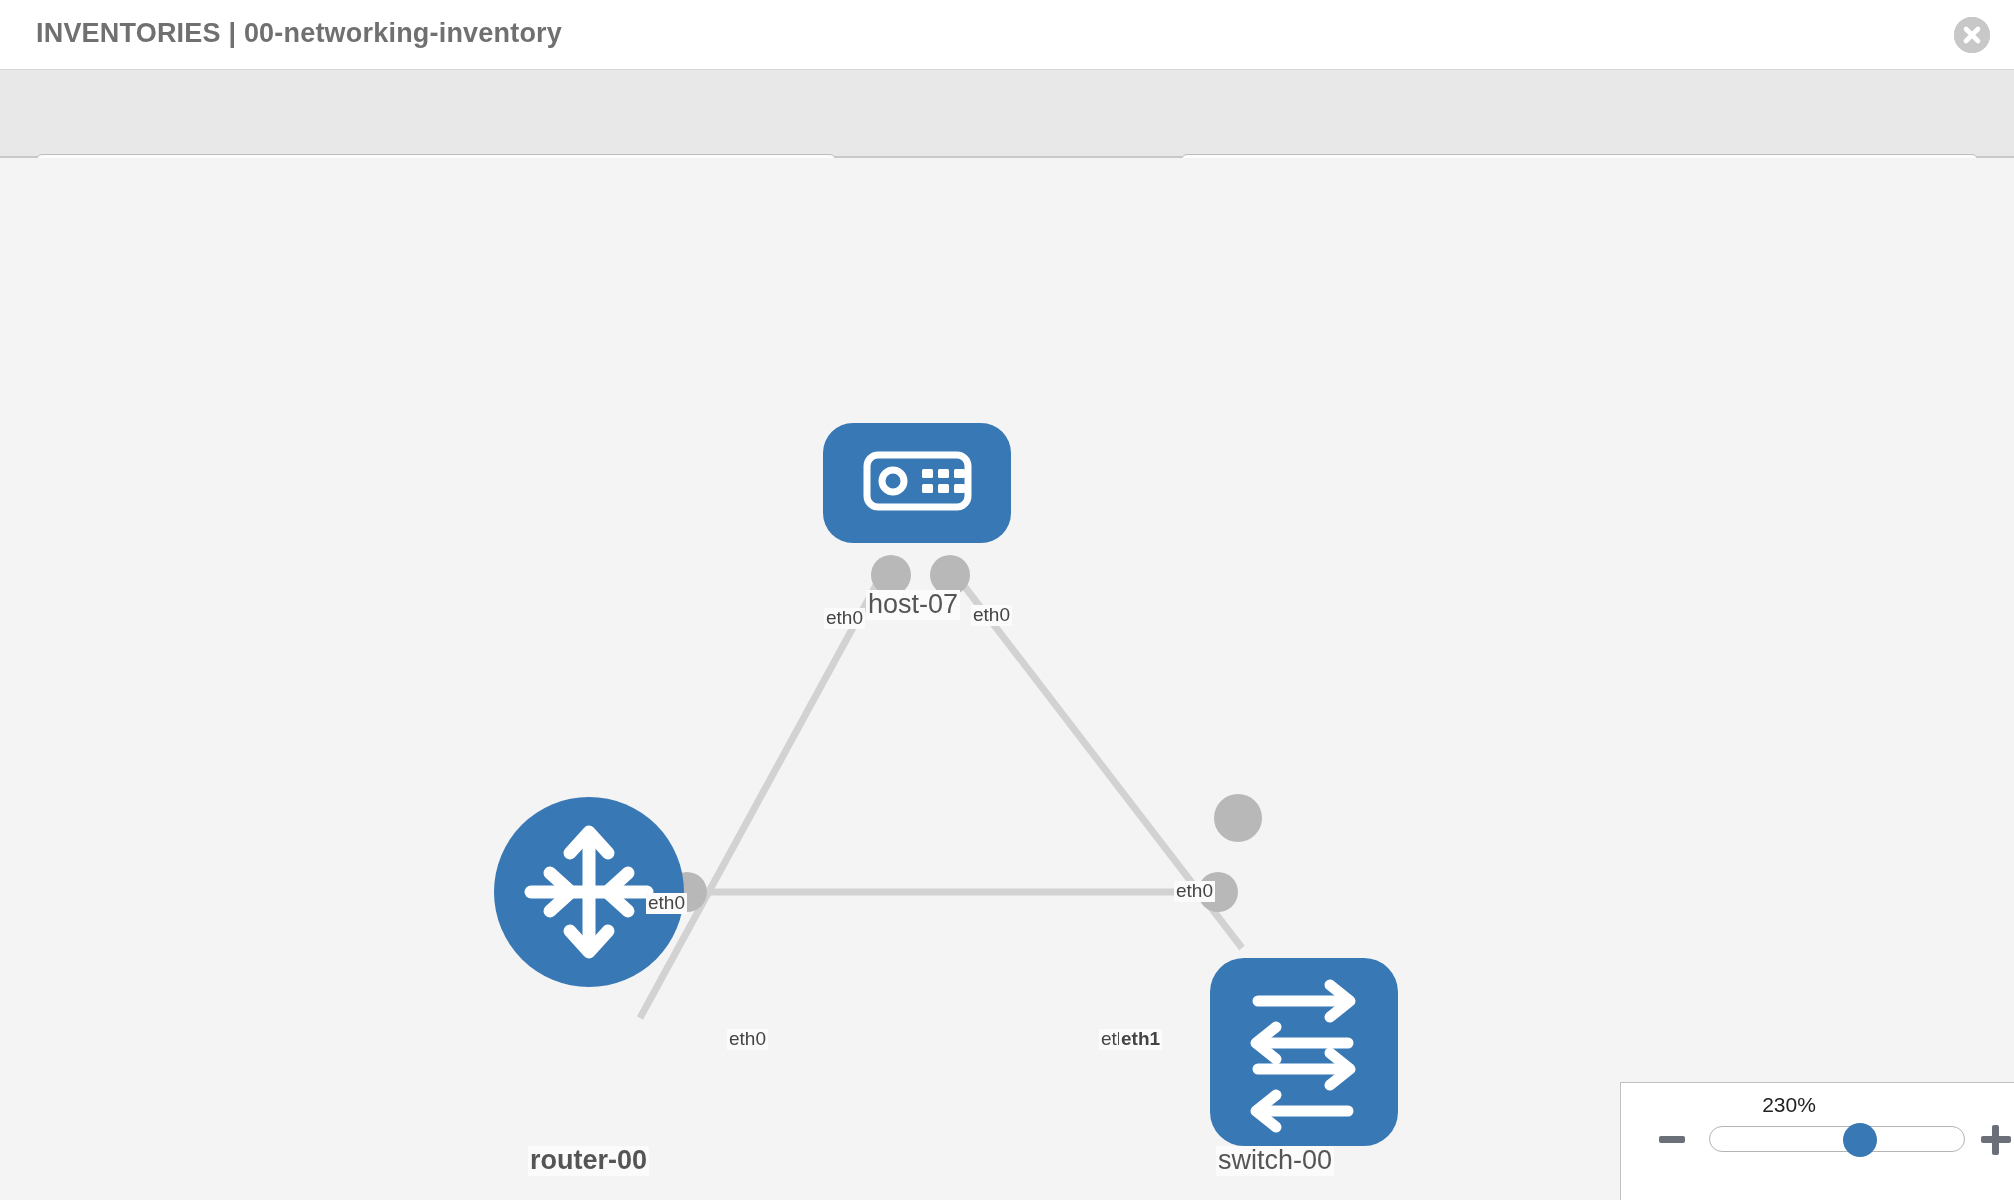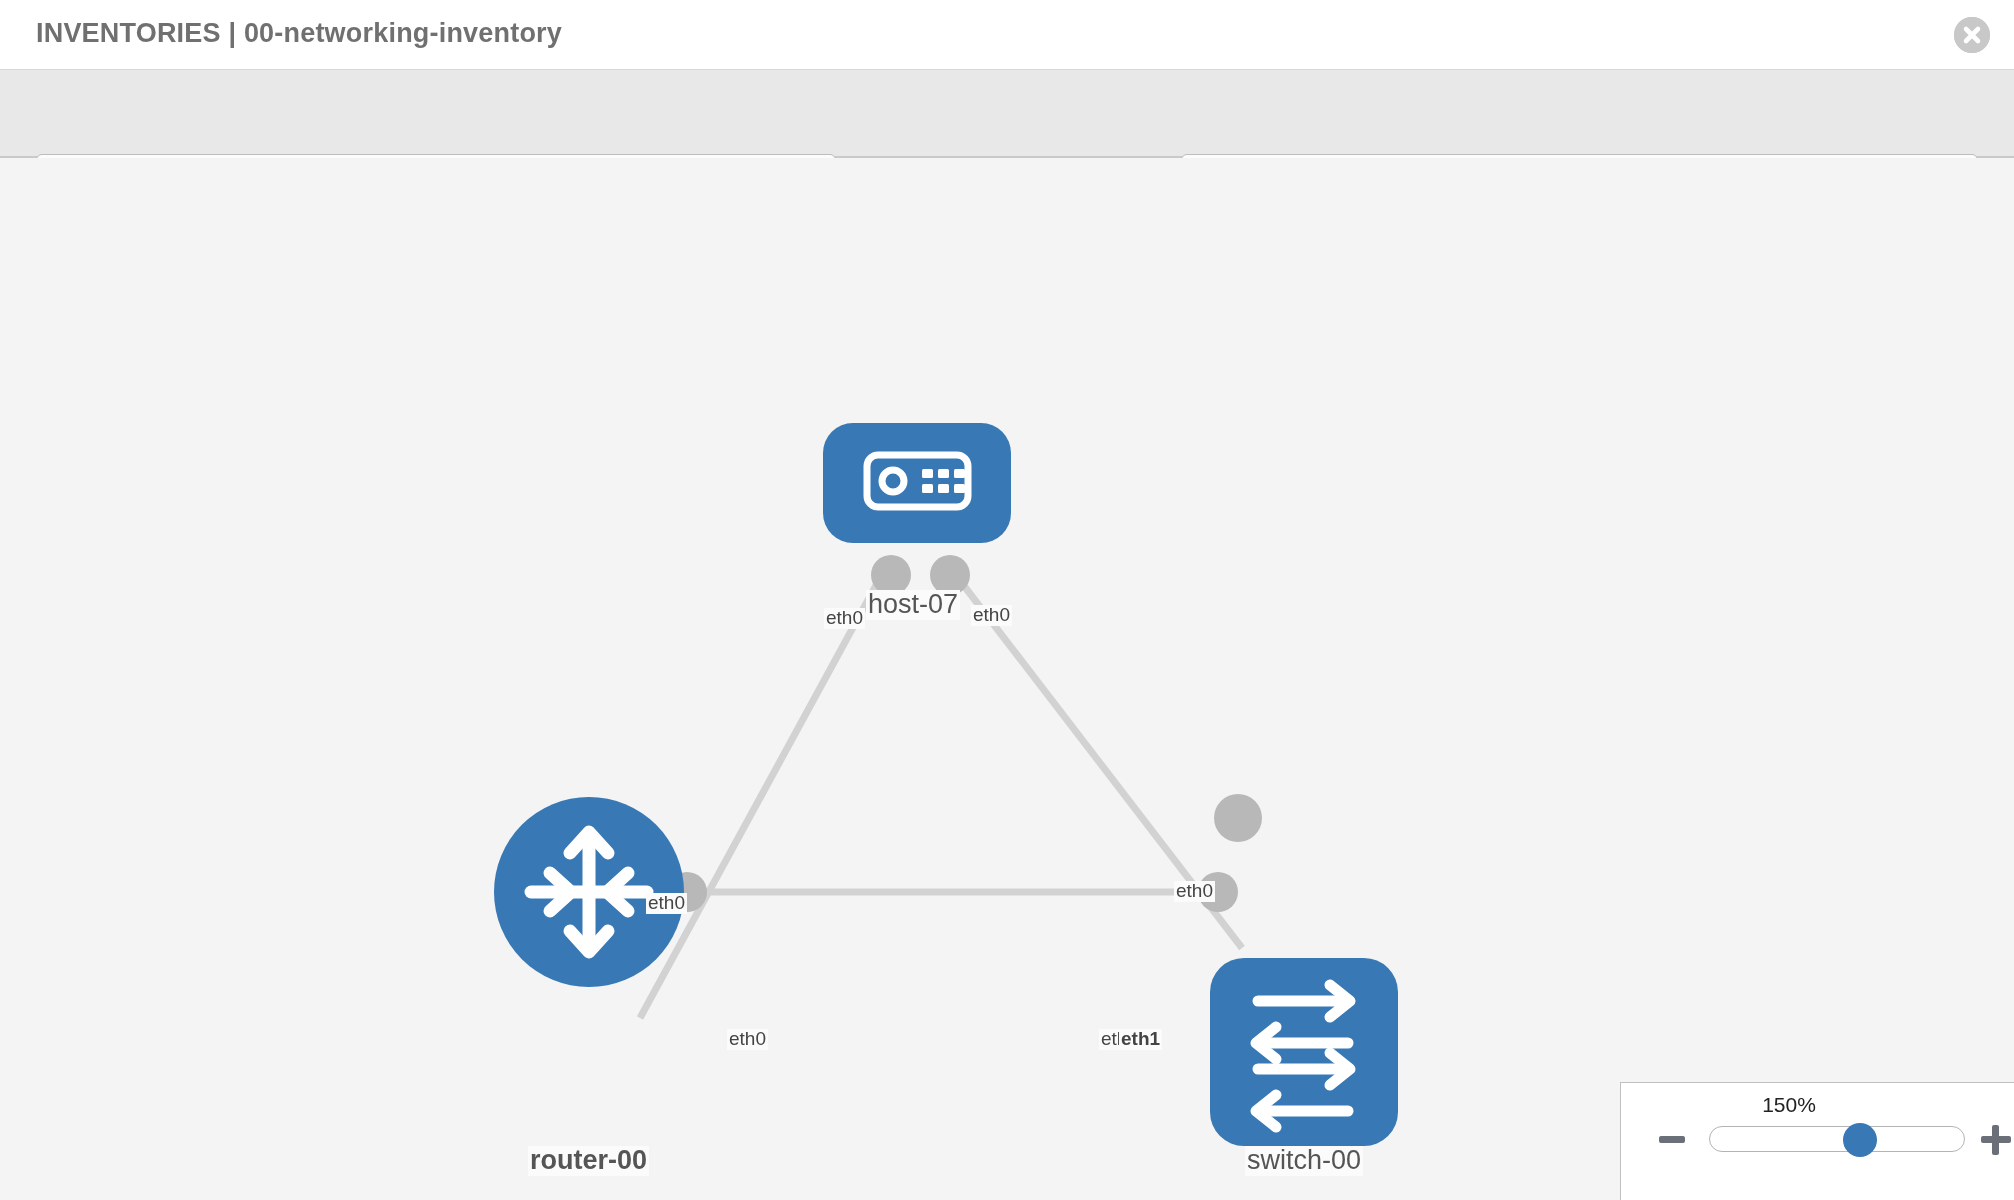--- a/index.html
+++ b/index.html
@@ -321,33 +321,33 @@
           <path d="M1258 911 L1348 911"></path>
           <path d="M1330 895 L1350 911 L1330 927"></path>
           <path d="M1348 953 L1258 953"></path>
           <path d="M1276 937 L1256 953 L1276 969"></path>
         </g>
       </g>
     </svg>
 
     <div class="node-label" style="left:866px; top:432px;">host-07</div>
     <div class="node-label" style="left:528px; top:988px;font-weight:bold;">router-00</div>
-    <div class="node-label" style="left:1245px; top:988px;">switch-00</div>
+    <div class="node-label" style="left:1216px; top:988px;">switch-00</div>
 
     <div class="iface-label" style="left:824px; top:450px;">eth0</div>
     <div class="iface-label" style="left:971px; top:447px;">eth0</div>
     <div class="iface-label" style="left:646px; top:735px;">eth0</div>
     <div class="iface-label" style="left:1174px; top:723px;">eth0</div>
     <div class="iface-label" style="left:727px; top:871px;">eth0</div>
     <div class="iface-label" style="left:1099px; top:871px;">eth0</div>
     <div class="iface-label" style="left:1119px; top:871px;font-weight:bold;">eth1</div>
   </div>
 
   <div class="zoom-panel">
-    <div class="zoom-pct">150%</div>
+    <div class="zoom-pct">230%</div>
     <div class="zoom-minus"></div>
     <div class="zoom-track">
       <div class="zoom-thumb" id="zoom-thumb" style="left: 133.2px;"></div>
     </div>
     <div class="zoom-plus"></div>
   </div>
 
 </div>
 
 </body></html>

